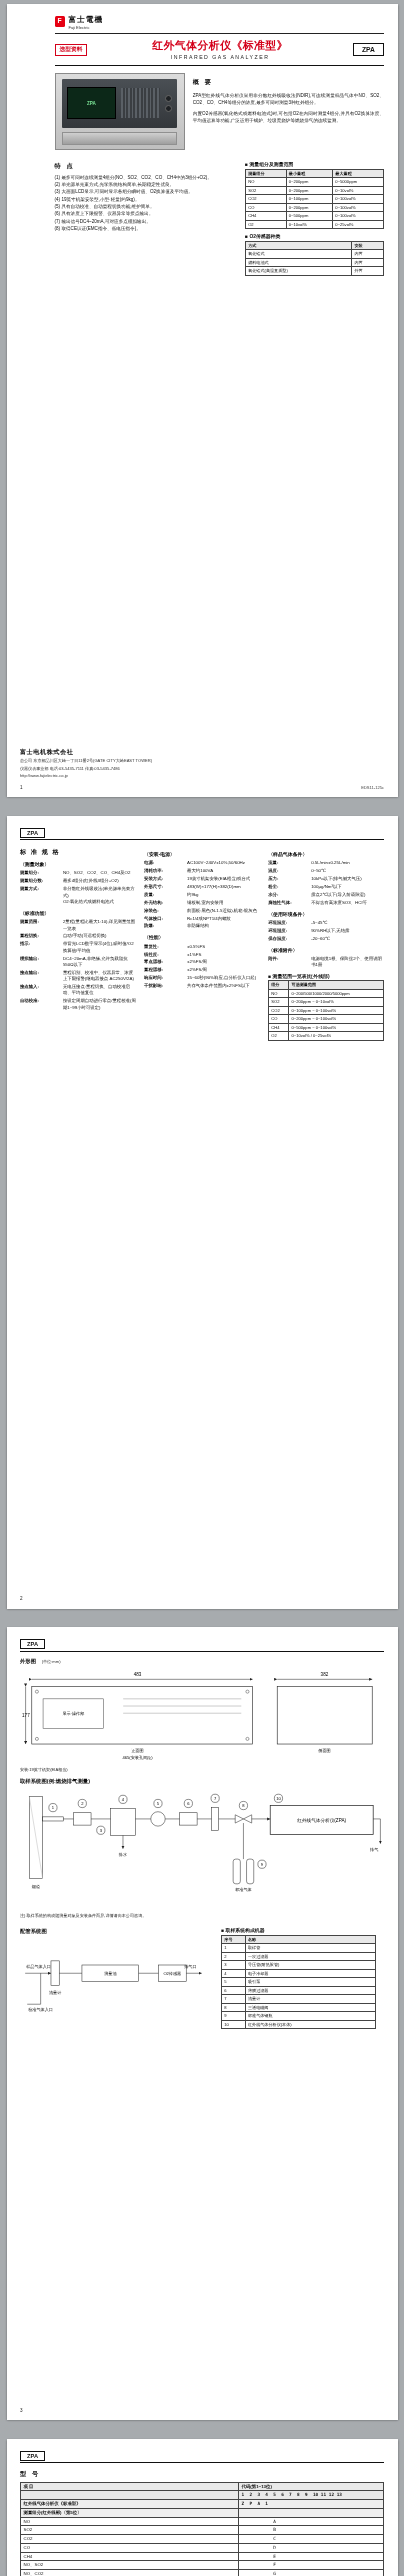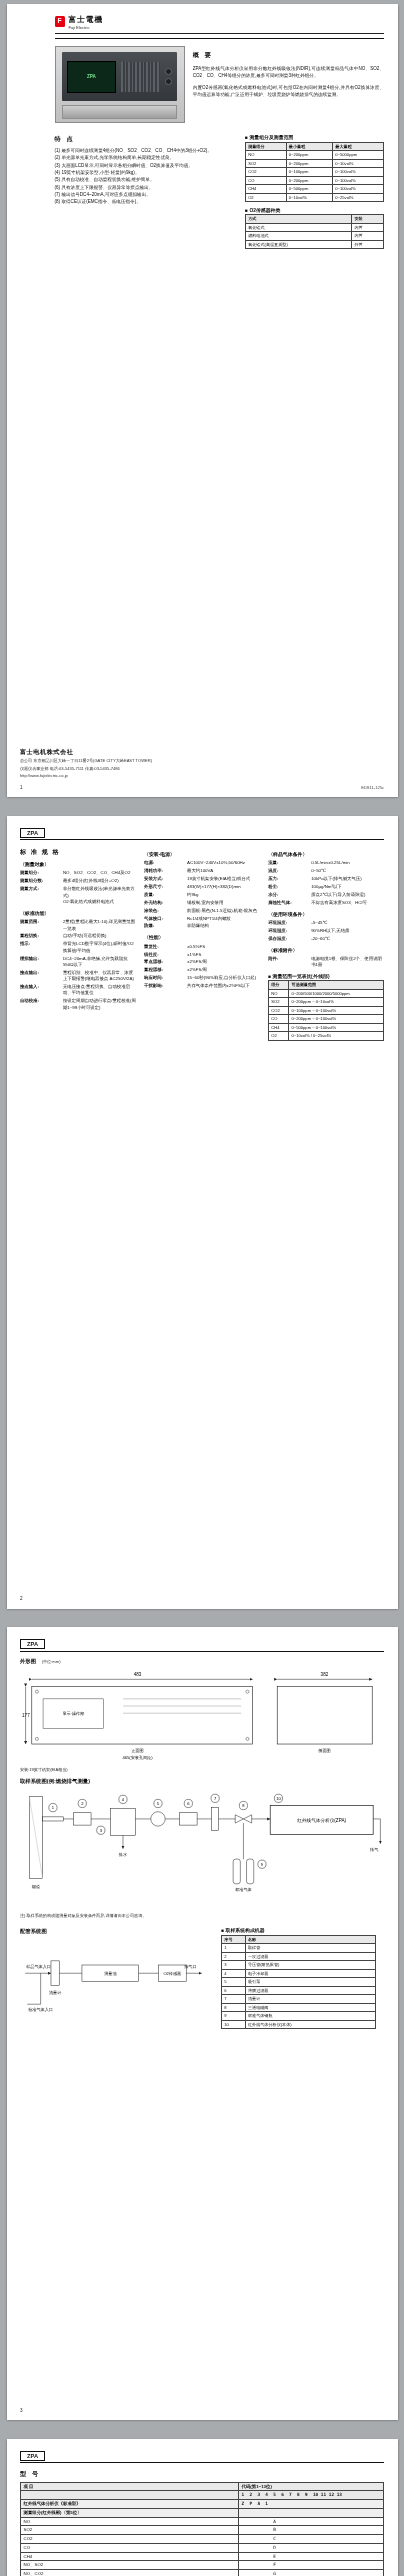--- a/index.html
+++ b/index.html
@@ -91,20 +91,28 @@
 
 <div class="page">
   <div class="brandbar">
     <div class="logomark">F</div>
     <div class="logotext">
       <div class="kanji">富士電機</div>
       <div class="sub">Fuji Electric</div>
     </div>
   </div>
 
+  <div class="titlebar">
+    <span class="doc-label">选型资料</span>
+    <div class="title-mid">
+      <div class="title-cn">红外气体分析仪《标准型》</div>
+      <div class="title-en">INFRARED GAS ANALYZER</div>
+    </div>
+    <span class="model-box">ZPA</span>
+  </div>
   <div class="title-rule"></div>
 
   <div class="p1-row1">
     <div class="photo">
       <div class="unit">
         <div class="lcd">ZPA</div>
         <div class="vents"></div>
         <div class="knobs">
           <div class="knob"></div>
           <div class="knob"></div>

